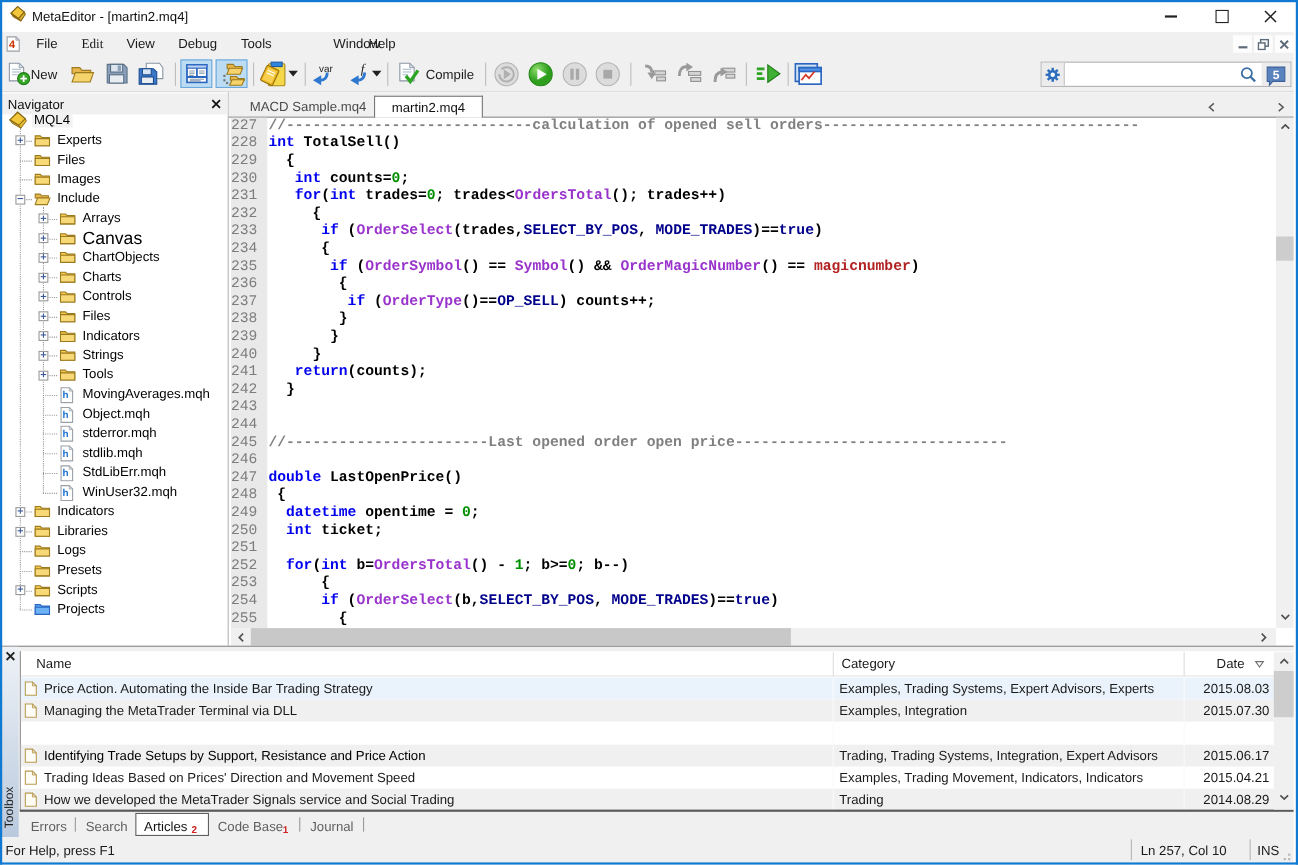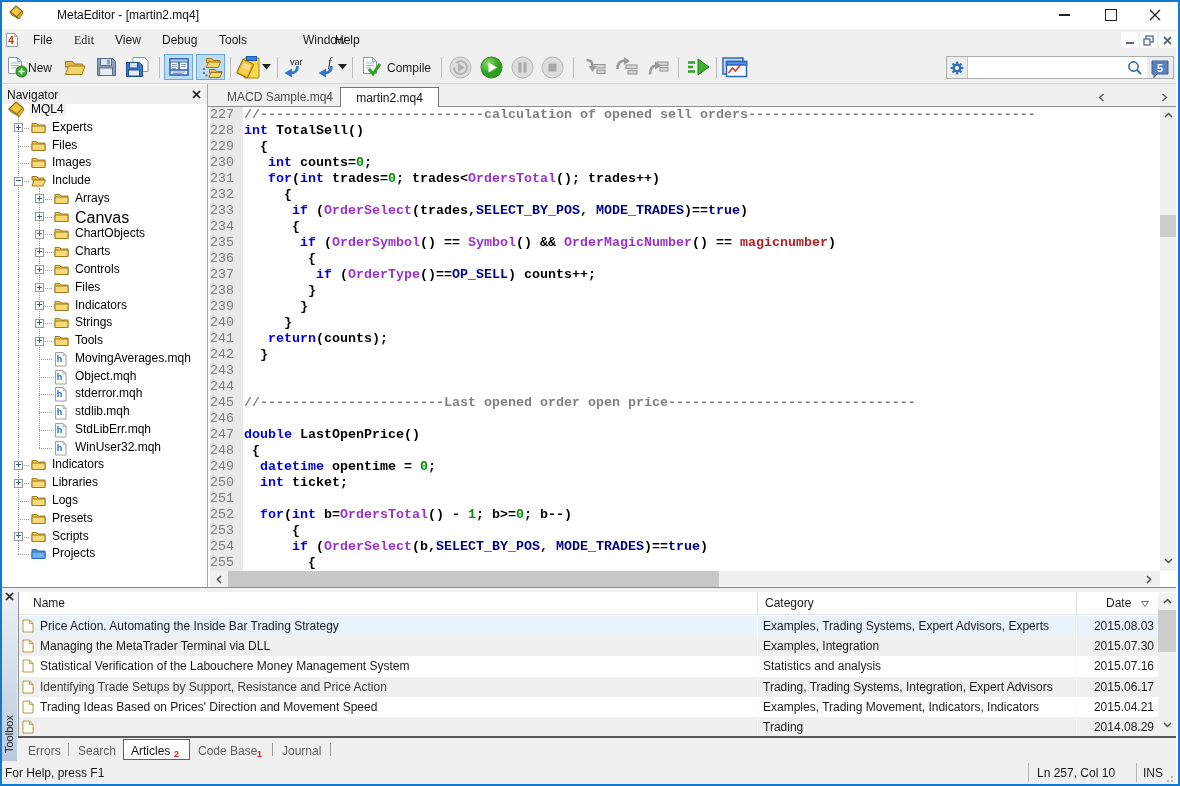--- a/index.html
+++ b/index.html
@@ -12,21 +12,21 @@
 </style></head>
 <body>
 <div id="win">
 
 <div class="abs" style="left:0;top:0;width:1176px;height:29px;background:#fff;">
   <svg class="abs" style="left:7px;top:5px" width="18" height="18" viewBox="0 0 18 18">
     <polygon points="3,7 9,1 15,6 10,12" fill="#f3c73a" stroke="#8a6914" stroke-width="1.2"></polygon>
     <polygon points="3,7 10,12 12,14 5,10" fill="#c9a53a" stroke="#8a6914" stroke-width="1"></polygon>
     <polygon points="10,12 15,6 16,8 12,14" fill="#e0b830" stroke="#8a6914" stroke-width="1"></polygon>
   </svg>
-  <div class="abs ui12" style="left:29px;top:8px;color:#111;margin-left:28px;">MetaEditor - [martin2.mq4]</div>
+  <div class="abs ui12" style="left:29px;top:8px;color:#111;">MetaEditor - [martin2.mq4]</div>
 
   <div class="abs" style="left:1059px;top:14px;width:11px;height:2px;background:#222;"></div>
   <div class="abs" style="left:1105px;top:9px;width:10px;height:10px;border:1.5px solid #222;"></div>
   <svg class="abs" style="left:1149px;top:9px" width="12" height="12" viewBox="0 0 12 12">
         <path d="M1,1 L11,11 M11,1 L1,11" stroke="#222" stroke-width="1.4"></path>
       </svg>
 </div>
 
 <div class="abs tb" style="left:0;top:29px;width:1176px;height:22px;">
   <svg class="abs" style="left:5px;top:3px" width="14" height="16" viewBox="0 0 14 16">
@@ -519,52 +519,44 @@
       </div>
 <div class="abs" style="left:19px;top:48.2px;width:1139px;height:20px;background:#f0f0f0;">
         <svg class="abs" style="left:3px;top:3px" width="12" height="14" viewBox="0 0 12 14">
           <path d="M1,1 h6.5 l3.5,3.5 v8.5 h-10 z" fill="#fdfdf5" stroke="#b89a50"></path>
           <path d="M7.5,1 l3.5,3.5 h-3.5 z" fill="#e8dcc0" stroke="#b89a50" stroke-width="0.8"></path>
         </svg>
     <div class="abs" style="left:21px;top:3px;font-size:12px;color:#1a1a1a;white-space:nowrap;">Managing the MetaTrader Terminal via DLL</div>
     <div class="abs" style="left:744px;top:3px;font-size:12px;color:#1a1a1a;white-space:nowrap;">Examples, Integration</div>
     <div class="abs" style="left:1020px;top:3px;width:115px;text-align:right;font-size:12px;color:#1a1a1a;">2015.07.30</div>
       </div>
-<div class="abs" style="left:19px;top:68.4px;width:1139px;height:20px;background:#ffffff;">
-        <svg class="abs" style="left:3px;top:3px" width="12" height="14" viewBox="0 0 12 14">
-          <path d="M1,1 h6.5 l3.5,3.5 v8.5 h-10 z" fill="#fdfdf5" stroke="#b89a50"></path>
-          <path d="M7.5,1 l3.5,3.5 h-3.5 z" fill="#e8dcc0" stroke="#b89a50" stroke-width="0.8"></path>
-        </svg>
-    <div class="abs" style="left:21px;top:3px;font-size:12px;color:#1a1a1a;white-space:nowrap;">Statistical Verification of the Labouchere Money Management System</div>
-    <div class="abs" style="left:744px;top:3px;font-size:12px;color:#1a1a1a;white-space:nowrap;">Statistics and analysis</div>
-    <div class="abs" style="left:1020px;top:3px;width:115px;text-align:right;font-size:12px;color:#1a1a1a;">2015.07.16</div>
-      </div>
 <div class="abs" style="left:19px;top:88.60000000000001px;width:1139px;height:20px;background:#f0f0f0;">
         <svg class="abs" style="left:3px;top:3px" width="12" height="14" viewBox="0 0 12 14">
           <path d="M1,1 h6.5 l3.5,3.5 v8.5 h-10 z" fill="#fdfdf5" stroke="#b89a50"></path>
           <path d="M7.5,1 l3.5,3.5 h-3.5 z" fill="#e8dcc0" stroke="#b89a50" stroke-width="0.8"></path>
         </svg>
-    <div class="abs" style="left:21px;top:3px;font-size:12px;color:#404040;white-space:nowrap;">Identifying Trade Setups by Support, Resistance and Price Action</div>
+    <div class="abs" style="left:21px;top:3px;font-size:12px;color:#000000;white-space:nowrap;">Identifying Trade Setups by Support, Resistance and Price Action</div>
     <div class="abs" style="left:744px;top:3px;font-size:12px;color:#1a1a1a;white-space:nowrap;">Trading, Trading Systems, Integration, Expert Advisors</div>
     <div class="abs" style="left:1020px;top:3px;width:115px;text-align:right;font-size:12px;color:#1a1a1a;">2015.06.17</div>
       </div>
 <div class="abs" style="left:19px;top:108.80000000000001px;width:1139px;height:20px;background:#ffffff;">
         <svg class="abs" style="left:3px;top:3px" width="12" height="14" viewBox="0 0 12 14">
           <path d="M1,1 h6.5 l3.5,3.5 v8.5 h-10 z" fill="#fdfdf5" stroke="#b89a50"></path>
           <path d="M7.5,1 l3.5,3.5 h-3.5 z" fill="#e8dcc0" stroke="#b89a50" stroke-width="0.8"></path>
         </svg>
     <div class="abs" style="left:21px;top:3px;font-size:12px;color:#1a1a1a;white-space:nowrap;">Trading Ideas Based on Prices' Direction and Movement Speed</div>
     <div class="abs" style="left:744px;top:3px;font-size:12px;color:#1a1a1a;white-space:nowrap;">Examples, Trading Movement, Indicators, Indicators</div>
     <div class="abs" style="left:1020px;top:3px;width:115px;text-align:right;font-size:12px;color:#1a1a1a;">2015.04.21</div>
       </div>
 <div class="abs" style="left:19px;top:129.0px;width:1139px;height:20px;background:#f0f0f0;">
         <svg class="abs" style="left:3px;top:3px" width="12" height="14" viewBox="0 0 12 14">
           <path d="M1,1 h6.5 l3.5,3.5 v8.5 h-10 z" fill="#fdfdf5" stroke="#b89a50"></path>
           <path d="M7.5,1 l3.5,3.5 h-3.5 z" fill="#e8dcc0" stroke="#b89a50" stroke-width="0.8"></path>
         </svg>
+    <div class="abs" style="left:21px;top:3px;font-size:12px;color:#1a1a1a;white-space:nowrap;">How we developed the MetaTrader Signals service and Social Trading</div>
     <div class="abs" style="left:744px;top:3px;font-size:12px;color:#1a1a1a;white-space:nowrap;">Trading</div>
     <div class="abs" style="left:1020px;top:3px;width:115px;text-align:right;font-size:12px;color:#1a1a1a;">2014.08.29</div>
       </div>
 <div class="abs" style="left:757px;top:28px;width:1px;height:121px;background:#fafafa;"></div>
 <div class="abs" style="left:1076px;top:28px;width:1px;height:121px;background:#fafafa;"></div>
 
 <div class="abs" style="left:18px;top:148px;width:1158px;height:1.6px;background:#5a5a5a;"></div>
 
 <div class="abs" style="left:1158px;top:5px;width:18px;height:143px;background:#f0f0f0;"></div>
 <svg class="abs" style="left:1163px;top:10px" width="9" height="6" viewBox="0 0 9 6">

